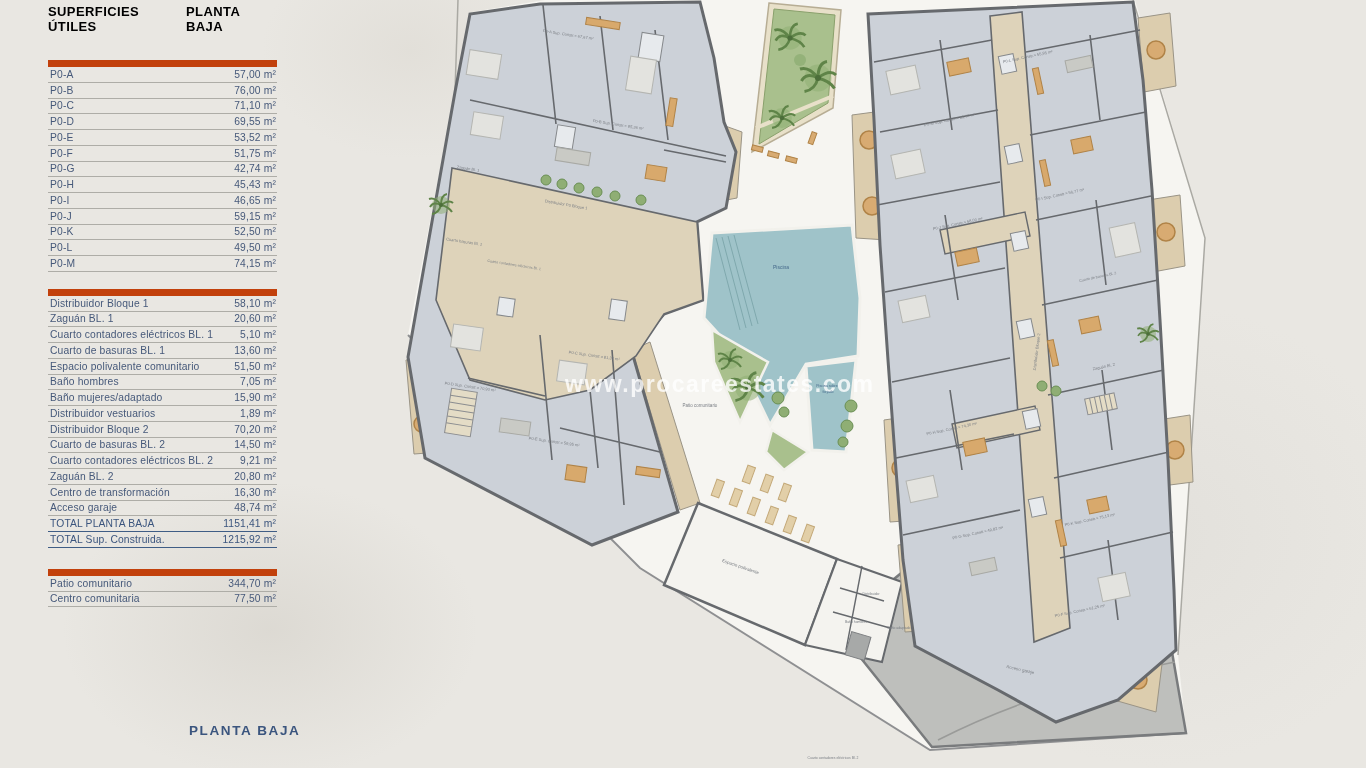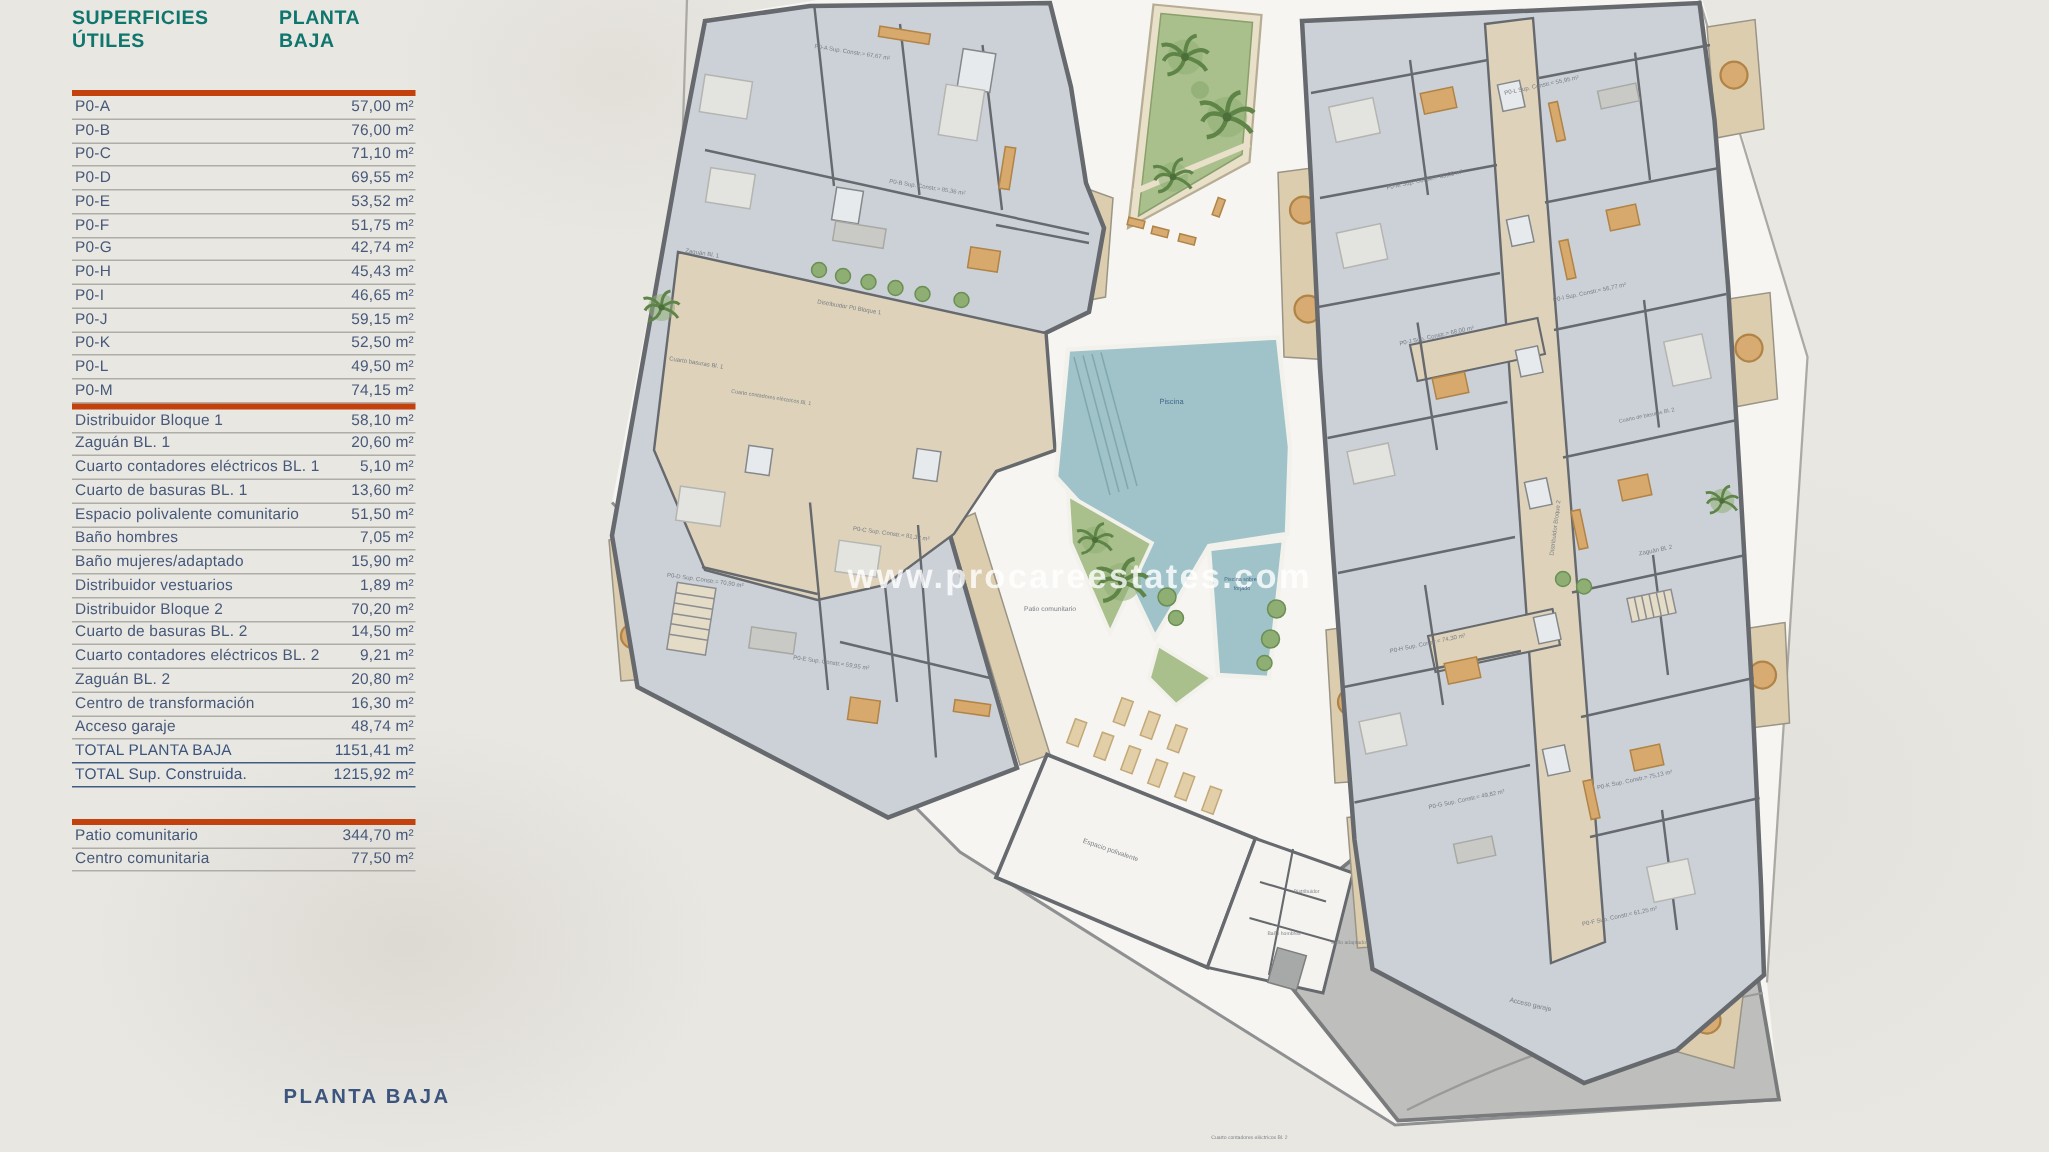--- a/index.html
+++ b/index.html
@@ -9,24 +9,24 @@
     font-family:"Liberation Sans", sans-serif;
   }
   .stain1,.stain2,.stain3{position:absolute;border-radius:50%;pointer-events:none;}
   .stain1{left:60px;top:480px;width:420px;height:300px;background:radial-gradient(ellipse at center,rgba(176,170,158,.22),rgba(176,170,158,0) 70%);}
   .stain2{left:900px;top:300px;width:520px;height:470px;background:radial-gradient(ellipse at center,rgba(226,224,219,.9),rgba(226,224,219,0) 70%);}
   .stain3{left:260px;top:-60px;width:300px;height:220px;background:radial-gradient(ellipse at center,rgba(205,200,190,.25),rgba(205,200,190,0) 70%);}
 
   
   .panel{position:absolute;left:48px;top:4px;width:229px;color:#46597a;}
   .panel-header{display:flex;font-size:13px;font-weight:700;
-    letter-spacing:.4px;color:#0f766e;margin-bottom:26px;}
-  .sec{border-top:4px solid #c2410c;}
+    letter-spacing:.4px;color:#000000;margin-bottom:26px;}
+  .sec{border-top:7px solid #c2410c;}
   .sec.gap1{margin-top:9px;}
-  .sec.gap2{text-align:right;}
+  .sec.gap2{margin-top:17px;text-align:right;}
   .sec.gap3{margin-top:21px;}
   .row{display:flex;justify-content:space-between;align-items:center;height:14.75px;
     border-bottom:1px solid #aeada7;font-size:10.3px;letter-spacing:.15px;padding:0 1px 0 2px;}
   .row .val{white-space:nowrap;}
   .row.total{font-weight:400;color:#3b557e;border-bottom:1.5px solid #3f5d85;}
   .floor-title{position:absolute;left:189px;top:723px;font-size:13.5px;font-weight:700;
     letter-spacing:1.6px;color:#3b557e;}
 
   svg text.pl{fill:#7b7f85;font-family:"Liberation Sans",sans-serif;}
   svg text.pool-l{fill:#44688a;}

